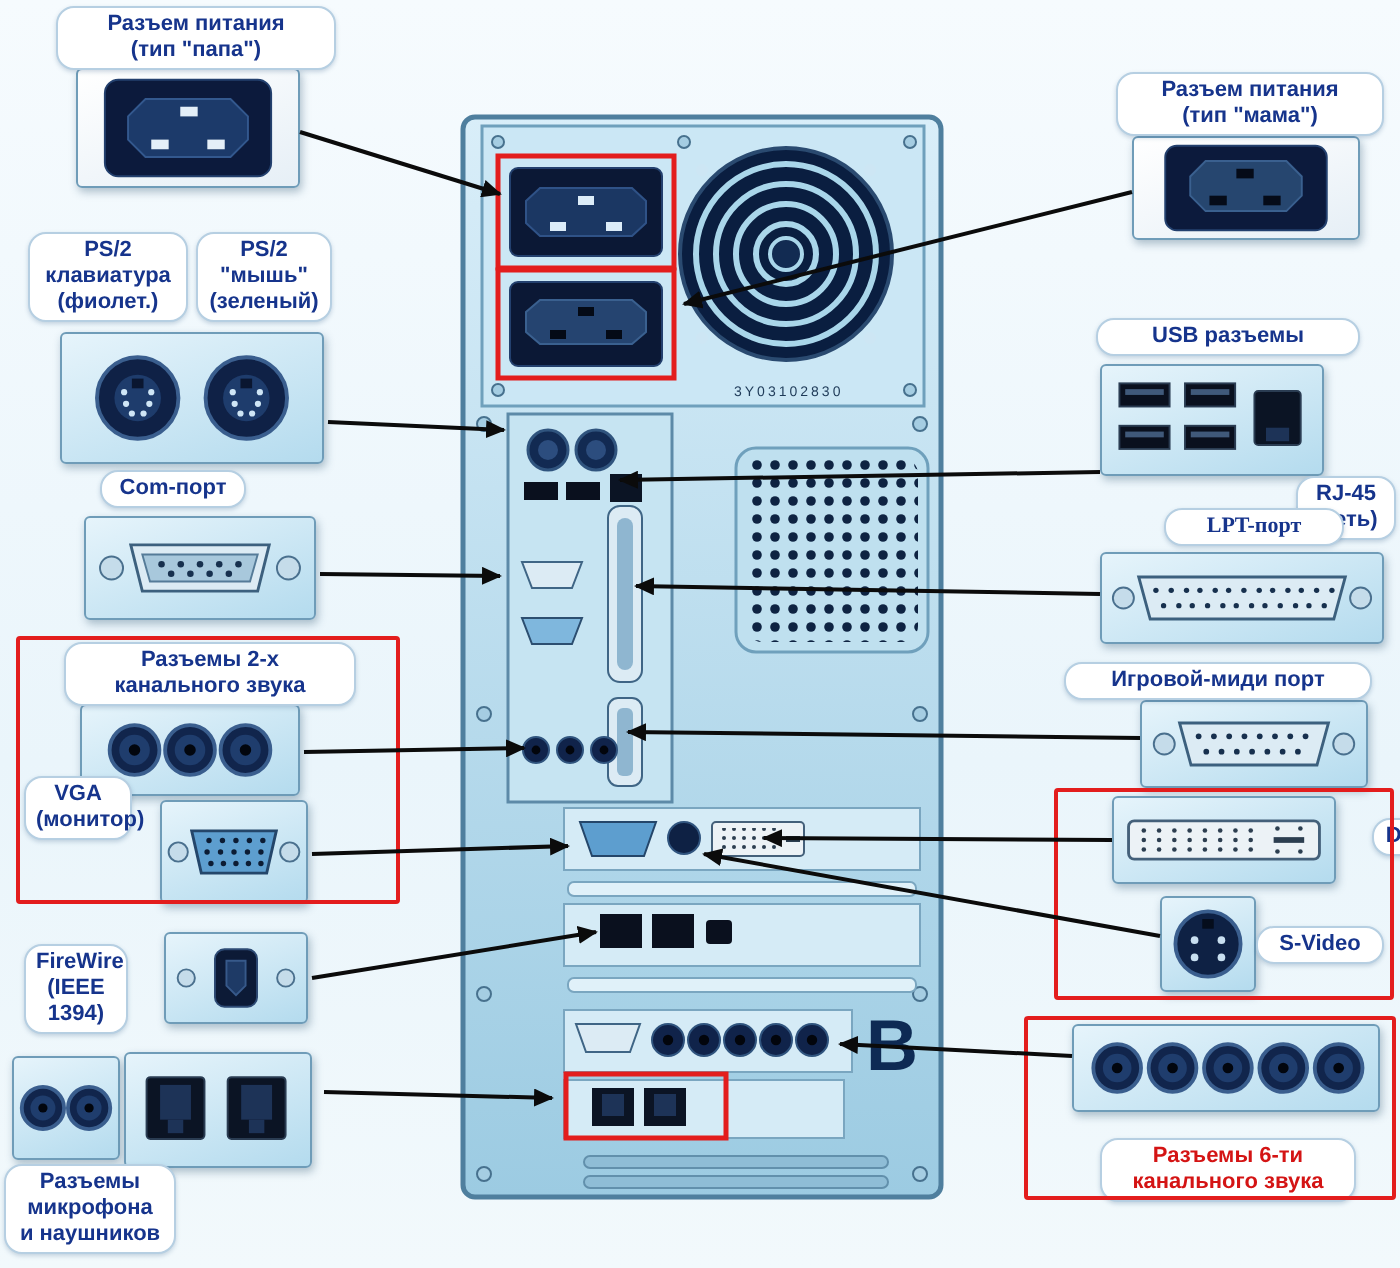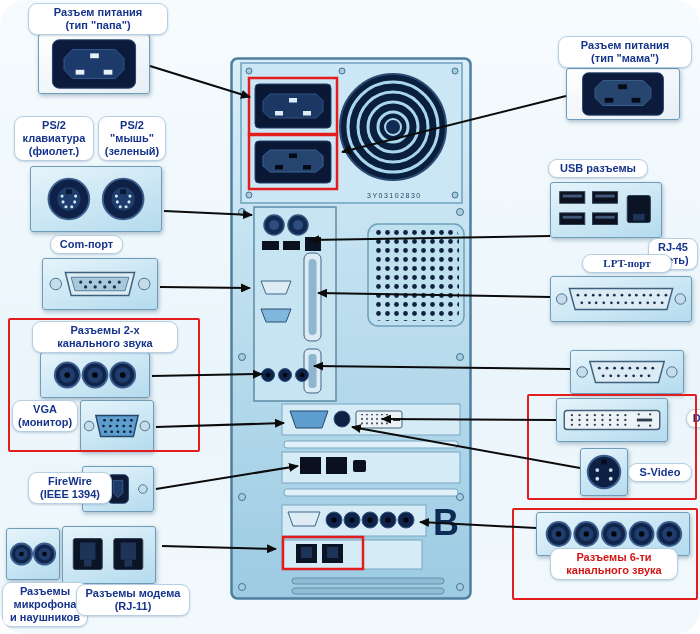--- a/index.html
+++ b/index.html
@@ -2,21 +2,20 @@
 <html><head>
 <meta charset="utf-8">
 <style>
   * { margin:0; padding:0; box-sizing:border-box; }
   html,body { background:#ffffff; }
   body { font-family:"Liberation Sans", sans-serif; }
   .stage {
     position:relative; width:700px; height:634px;
     background:linear-gradient(180deg,#f6fbfe 0%,#eaf5fb 60%,#f2f9fc 100%);
     overflow:hidden;
-    border-radius:25px;
   }
   .callout {
     position:absolute; text-align:center; font-size:11px; font-weight:bold;
     color:#16348c; white-space:pre-line; line-height:1.18;
     background:#ffffff; border:1px solid #b6cfe2; border-radius:9px;
     padding:2px 5px; box-shadow:0 1px 2px rgba(60,100,140,.25); z-index:3;
   }
   .callout.red { color:#d41414; }
   .photo {
     position:absolute; z-index:2;
@@ -38,40 +37,39 @@
   <div class="callout" style="left:28px; top:3px; width:140px;">Разъем питания
 (тип "папа")</div>
   <div class="callout" style="left:558px; top:36px; width:134px;">Разъем питания
 (тип "мама")</div>
   <div class="callout" style="left:14px; top:116px; width:80px;">PS/2
 клавиатура
 (фиолет.)</div>
   <div class="callout" style="left:98px; top:116px; width:68px;">PS/2
 "мышь"
 (зеленый)</div>
-  <div class="callout" style="left:548px; top:159px; width:100px;">USB разъемы</div>
+  <div class="callout" style="left:548px; top:159px; width:132px;">USB разъемы</div>
   <div class="callout" style="left:648px; top:190px; width:50px;margin-top:48px;">RJ-45
 (сеть)</div>
   <div class="callout" style="left:50px; top:235px; width:73px;">Com-порт</div>
   <div class="callout" style="left:582px; top:254px; width:90px;font-family:Liberation Serif, serif;">LPT-порт</div>
   <div class="callout" style="left:32px; top:321px; width:146px;">Разъемы 2-х
 канального звука</div>
-  <div class="callout" style="left:12px; top:400px; width:66px;">VGA
+  <div class="callout" style="left:532px; top:331px; width:154px;">Игровой-миди порт</div>
+  <div class="callout" style="left:12px; top:388px; width:54px;">VGA
 (монитор)</div>
   <div class="callout" style="left:686px; top:409px; width:32px;">DVI</div>
   <div class="callout" style="left:628px; top:463px; width:64px;">S-Video</div>
-  <div class="callout" style="left:28px; top:472px; width:84px;">FireWire
+  <div class="callout" style="left:12px; top:472px; width:52px;">FireWire
 (IEEE 1394)</div>
-  <div class="callout red" style="left:550px; top:548px; width:128px;">Разъемы 6-ти
+  <div class="callout red" style="left:550px; top:569px; width:128px;">Разъемы 6-ти
 канального звука</div>
   <div class="callout" style="left:2px; top:582px; width:86px;">Разъемы
 микрофона
 и наушников</div>
-  <div class="callout" style="left:76px; top:584px; width:114px;">Разъемы модема
-(RJ-11)</div>
 
   <div class="photo white" style="left:38px; top:34px; width:112px; height:60px;">
     <svg viewBox="0 0 112 60">
       <rect x="13" y="5" width="86" height="50" rx="7" fill="#0c1a3c" stroke="#23406e"></rect>
       <path d="M34 15 h44 l9 9 v12 l-9 9 H34 l-9 -9 V24 z" fill="#1c3a6a" stroke="#33588e"></path>
       <rect x="52" y="19" width="9" height="5" fill="#e4eff8"></rect>
       <rect x="37" y="36" width="9" height="5" fill="#e4eff8"></rect>
       <rect x="66" y="36" width="9" height="5" fill="#e4eff8"></rect>
     </svg>
   </div>

